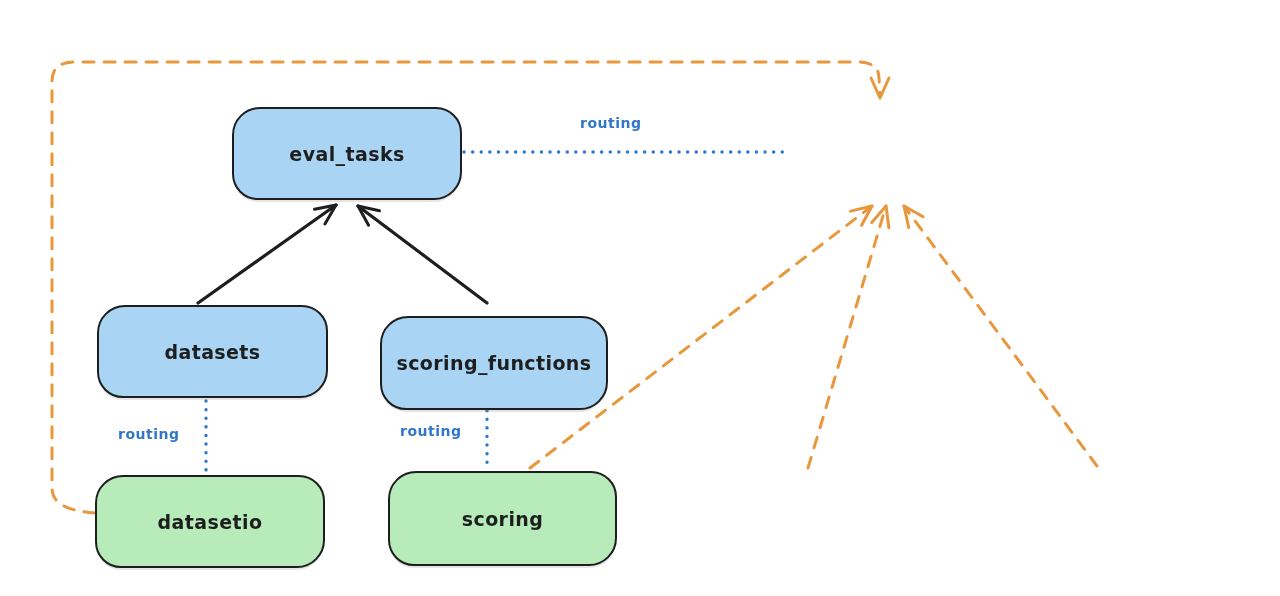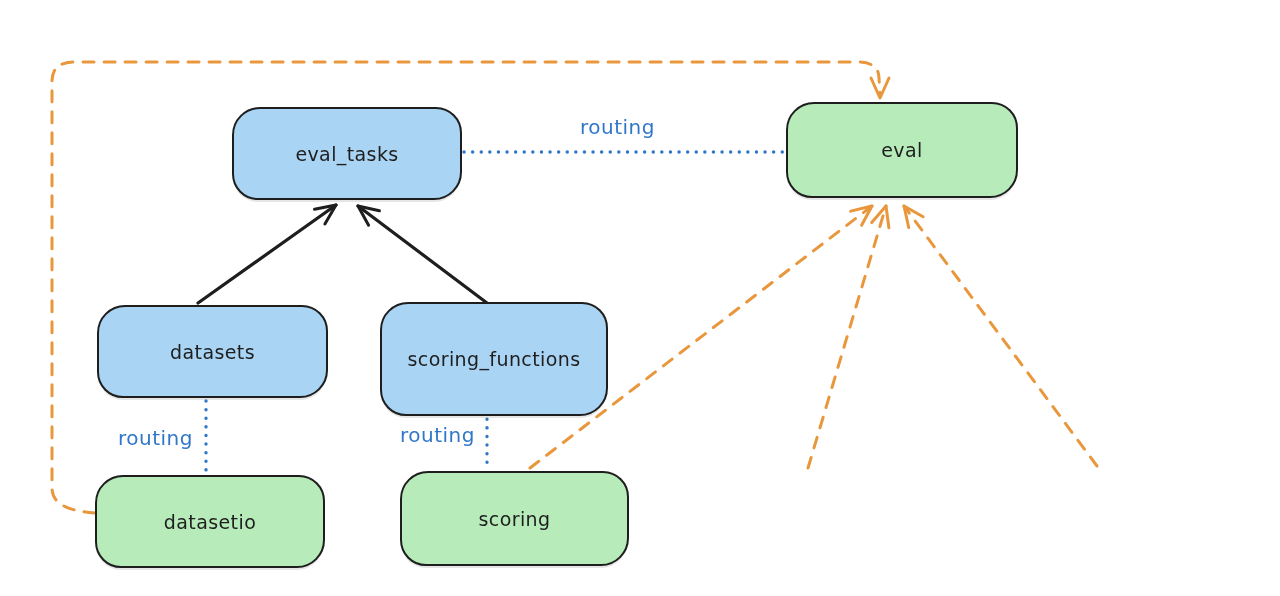--- a/index.html
+++ b/index.html
@@ -33,28 +33,29 @@
     box-sizing:border-box;
     border:2.5px solid var(--border);
     border-radius:28px 26px 28px 26px;
     display:flex;
     align-items:center;
     justify-content:center;
     color:var(--text);
     font-size:19px;
     letter-spacing:0.4px;
     box-shadow:0 3px 0 -1px rgba(110,110,110,0.18);
+    font-weight:bold;
   }
   .node.blue{ background:var(--blue); }
   .node.green{ background:var(--green); }
   .edge-label{
     position:absolute;
     color:var(--routing);
-    font-size:20px;
-    font-weight:400;
+    font-size:14px;
+    font-weight:700;
     letter-spacing:0.5px;
     white-space:nowrap;
   }
   .edge-black{
     stroke:var(--border);
     stroke-width:3.2;
     fill:none;
     stroke-linecap:round;
   }
   .head-black{
@@ -114,33 +115,30 @@
     <path class="edge-orange-dashed" d="M 808 468 L 886 206"></path>
     <path class="head-orange" d="M 888.9 227.8 L 886 206 L 871.7 222.6"></path>
 
     <path class="edge-orange-dashed" d="M 1097 466 L 904 206"></path>
     <path class="head-orange" d="M 923.1 216.7 L 904 206 L 908.7 227.5"></path>
   </svg>
 
   <div class="node blue" style="left: 232px; top: 107px; width: 230px; height: 93px;">
     <span>eval_tasks</span>
   </div>
-  <div class="node green" style="left: 786px; top: 102px; width: 232px; height: 96px;">
-    <span>eval</span>
-  </div>
   <div class="node blue" style="left: 97px; top: 305px; width: 231px; height: 93px;">
     <span>datasets</span>
   </div>
-  <div class="node blue" style="left: 380px; top: 302px; width: 228px; height: 114px; text-align: center;">
+  <div class="node blue" style="left: 380px; top: 316px; width: 228px; height: 94px; text-align: center;">
     <span>scoring_functions</span>
   </div>
   <div class="node green" style="left: 95px; top: 475px; width: 230px; height: 93px;">
     <span>datasetio</span>
   </div>
-  <div class="node green" style="left: 388px; top: 471px; width: 229px; height: 95px; margin-left: 12px;">
+  <div class="node green" style="left: 388px; top: 471px; width: 229px; height: 95px;">
     <span>scoring</span>
   </div>
 
   <div class="edge-label" style="left: 580px; top: 115px;">routing</div>
   <div class="edge-label" style="left: 118px; top: 426px;">routing</div>
   <div class="edge-label" style="left: 400px; top: 423px;">routing</div>
 
 </div>
 
 </body></html>

